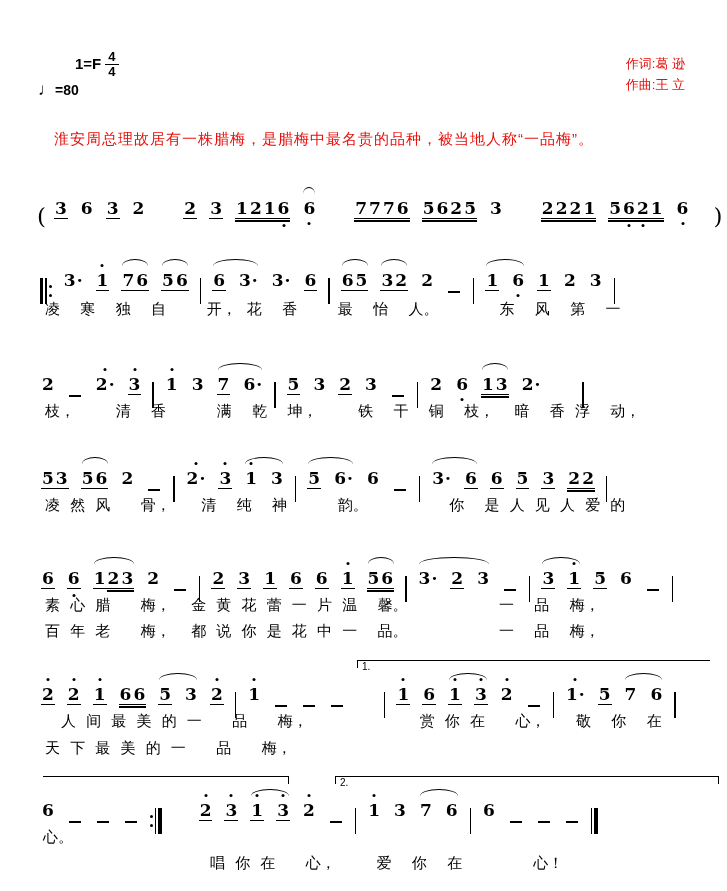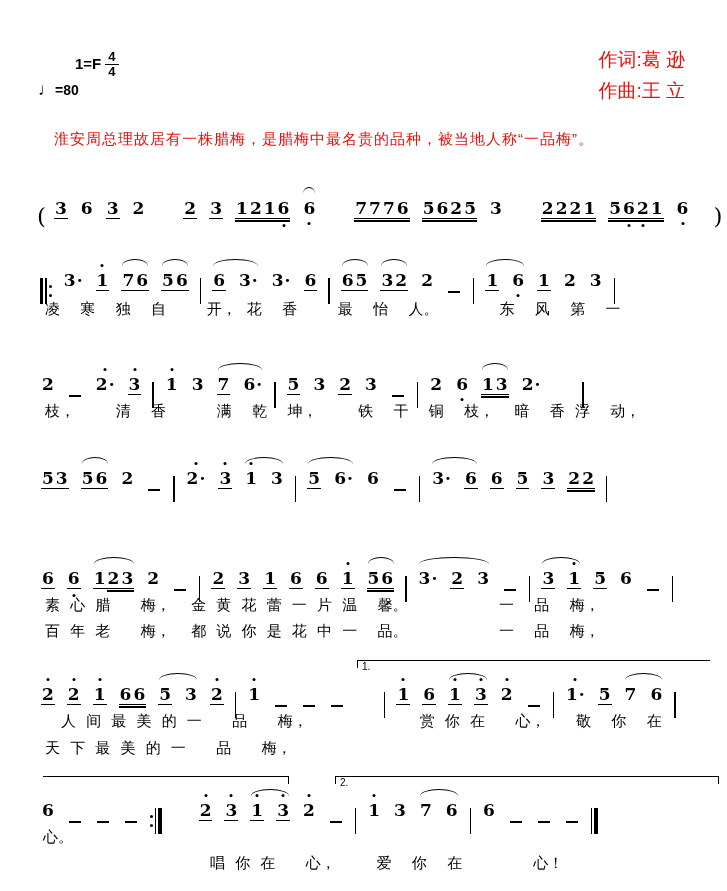--- a/index.html
+++ b/index.html
@@ -7,21 +7,21 @@
         font-family:"Liberation Sans",sans-serif;color:#000;}
   
   .title{position:absolute;top:6px;left:0;width:100%;text-align:center;
          font-size:27px;font-weight:bold;letter-spacing:10px;white-space:pre;}
   .keysig{position:absolute;top:50px;left:55px;font-size:15px;font-weight:bold;margin-left:20px;}
   .frac{display:inline-block;vertical-align:middle;text-align:center;font-size:13px;line-height:1.1;margin-left:4px;}
   .frac .ftop{display:block;border-bottom:1px solid #000;padding:0 3px;}
   .frac .fbot{display:block;padding:0 3px;}
   .tempo{position:absolute;top:80px;left:38px;font-size:14px;font-weight:bold;}
   .tempo .nicon{font-size:17px;}
-  .credits{position:absolute;top:44px;right:42px;font-size:19px;line-height:1.65;text-align:center;}
+  .credits{position:absolute;top:53px;right:42px;font-size:13px;line-height:1.65;text-align:center;}
   .intro{position:absolute;top:130px;left:54px;width:630px;font-size:15px;letter-spacing:1px;margin:0;}
   .red{color:#e8100c;}
   
   .system{position:absolute;left:35px;right:14px;}
   .notes-row{position:relative;display:flex;align-items:flex-start;padding-top:12px;height:34px;}
   .sys-pad .notes-row{margin-top:12px;}
   .tok{display:inline-flex;margin:0 6px;position:relative;}
   .nt{display:inline-block;position:relative;font-family:"DejaVu Serif","Liberation Serif",serif;
       font-weight:bold;font-size:17px;line-height:20px;padding:0 1px;}
   .u1,.u2{border-bottom:1.6px solid #000;}
@@ -339,20 +339,21 @@
           <span class="tok">
             <span class="nt u2"><span>2</span></span>
             <span class="nt u2"><span>2</span></span>
           </span>
           <span class="sym bar"></span>
           <i class="slur" style="left: 47px; width: 26px; top: 1px;"></i>
           <i class="slur" style="left: 210px; width: 38px; top: 1px;"></i>
           <i class="slur" style="left: 273px; width: 45px; top: 1px;"></i>
           <i class="slur" style="left: 397px; width: 45px; top: 1px;"></i>
         </div>
+        <div class="lyr" style="top: 40px; left: 10px;">凌 然 风   骨，   清  纯  神     韵。        你  是 人 见 人 爱 的</div>
       </div>
       <div class="system" style="top: 556px;">
         <div class="notes-row">
           <span class="tok">
             <span class="nt u1"><span>6</span></span>
           </span>
           <span class="tok">
             <span class="nt u1"><span>6</span><i class="lo lo2"></i></span>
           </span>
           <span class="tok">

